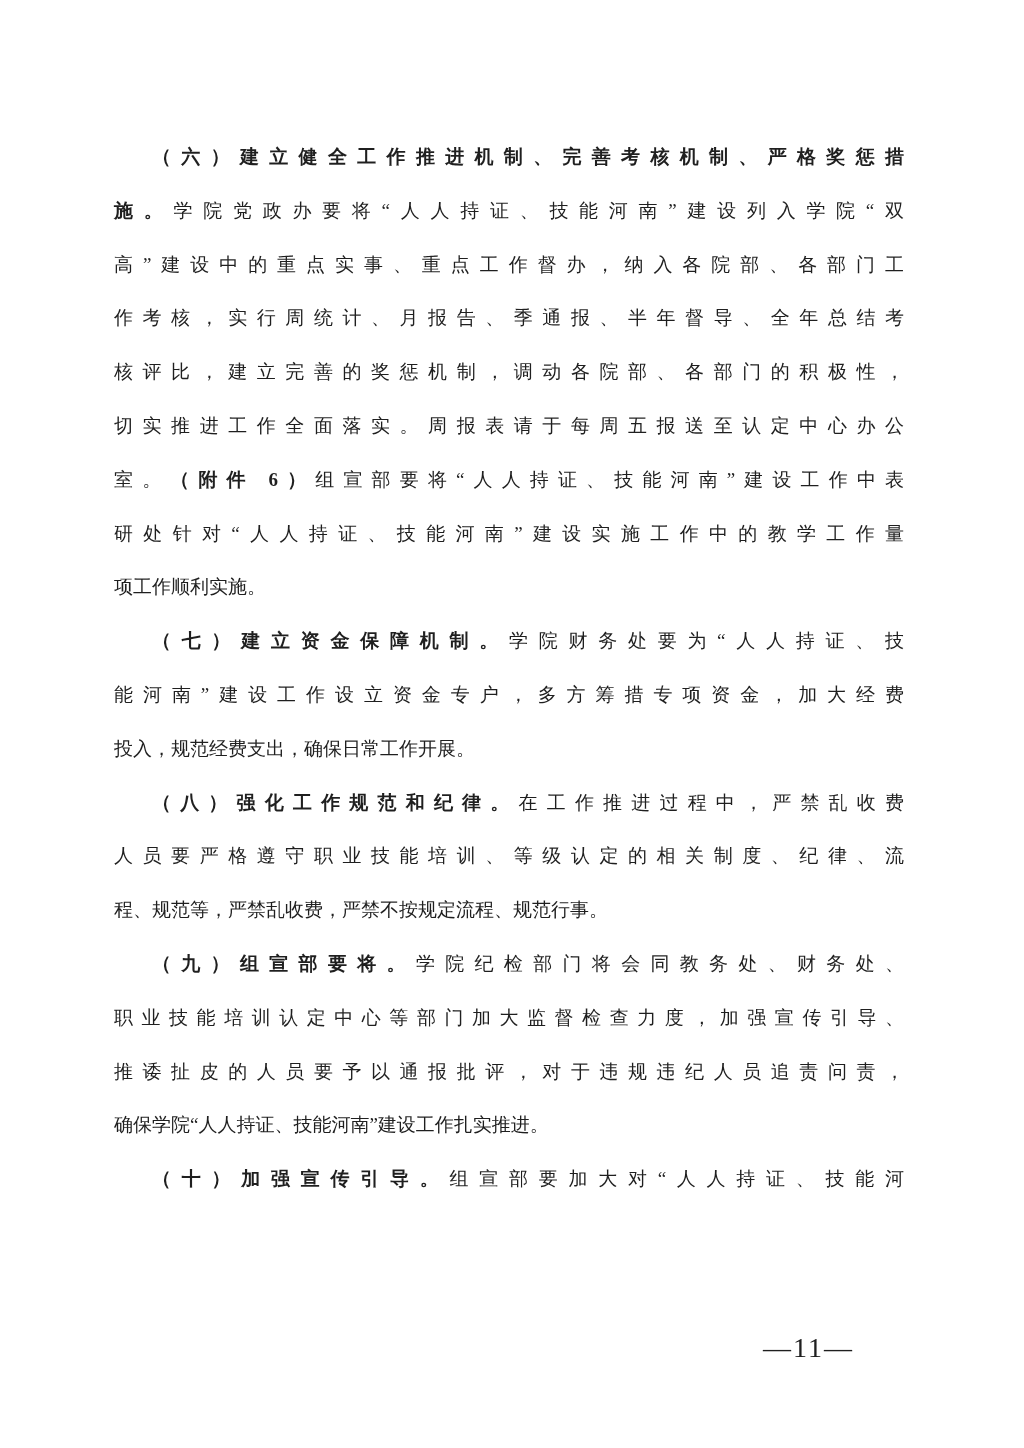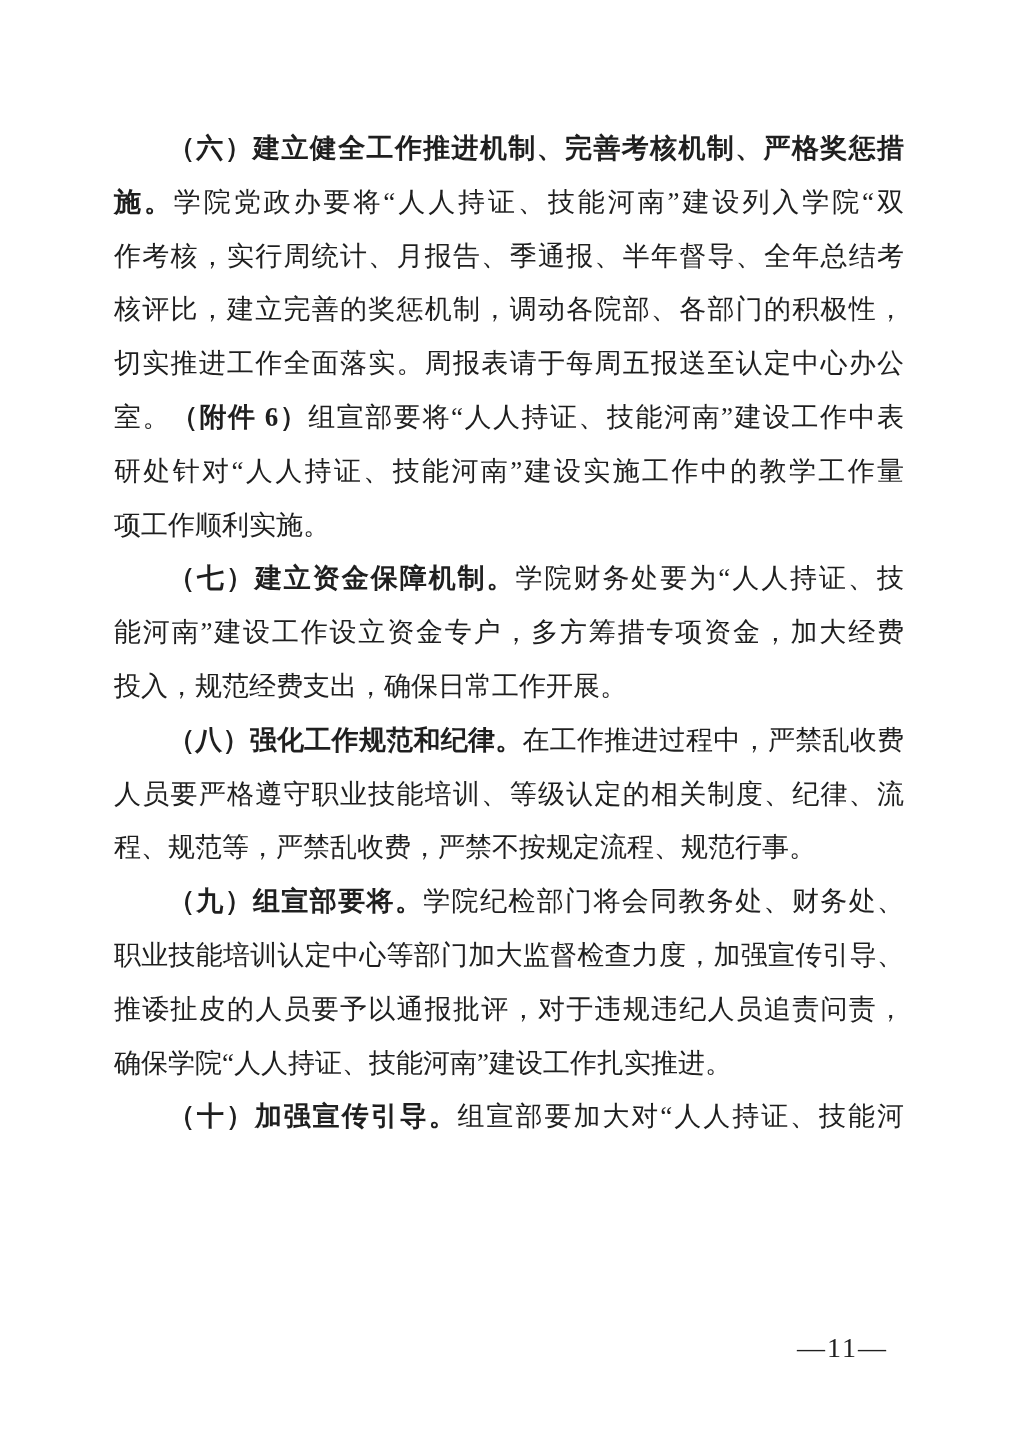--- a/index.html
+++ b/index.html
@@ -12,52 +12,53 @@
     width: 1024px;
     height: 1448px;
     background: #ffffff;
     overflow: hidden;
     font-family: "Liberation Serif", "DejaVu Serif", serif;
     color: #1f1f1f;
   }
   .doc-body {
     position: absolute;
     left: 114px;
-    top: 122px;
+    top: 130px;
     width: 790px;
-    font-size: 27px;
+    font-size: 19px;
   }
   .line {
     height: 53.8px;
     line-height: 53.8px;
     text-align: justify;
     text-align-last: justify;
     white-space: normal;
     overflow: visible;
   }
   .line.indent { text-indent: 2em; }
   .line.para-end { text-align-last: left; }
   .line b { font-weight: 700; }
   .page-number {
     position: absolute;
     top: 1332px;
-    left: 797px;
+    left: 763px;
     font-size: 28px;
     letter-spacing: 2px;
     color: #1f1f1f;
     font-family: "Liberation Serif", "DejaVu Serif", serif;
   }
 </style>
 </head>
 <body>
 
 <div class="page">
   <div class="doc-body" id="doc-body">
       <div class="line indent"><b>（六）建立健全工作推进机制、完善考核机制、严格奖惩措</b></div>
       <div class="line"><b>施。</b><span>学院党政办要将“人人持证、技能河南”建设列入学院“双</span></div>
+      <div class="line"><span>高”建设中的重点实事、重点工作督办，纳入各院部、各部门工</span></div>
       <div class="line"><span>作考核，实行周统计、月报告、季通报、半年督导、全年总结考</span></div>
       <div class="line"><span>核评比，建立完善的奖惩机制，调动各院部、各部门的积极性，</span></div>
       <div class="line"><span>切实推进工作全面落实。周报表请于每周五报送至认定中心办公</span></div>
       <div class="line"><span>室。</span><b>（附件 6）</b><span>组宣部要将“人人持证、技能河南”建设工作中表</span></div>
       <div class="line"><span>研处针对“人人持证、技能河南”建设实施工作中的教学工作量</span></div>
       <div class="line para-end"><span>项工作顺利实施。</span></div>
       <div class="line indent"><b>（七）建立资金保障机制。</b><span>学院财务处要为“人人持证、技</span></div>
       <div class="line"><span>能河南”建设工作设立资金专户，多方筹措专项资金，加大经费</span></div>
       <div class="line para-end"><span>投入，规范经费支出，确保日常工作开展。</span></div>
       <div class="line indent"><b>（八）强化工作规范和纪律。</b><span>在工作推进过程中，严禁乱收费</span></div>

